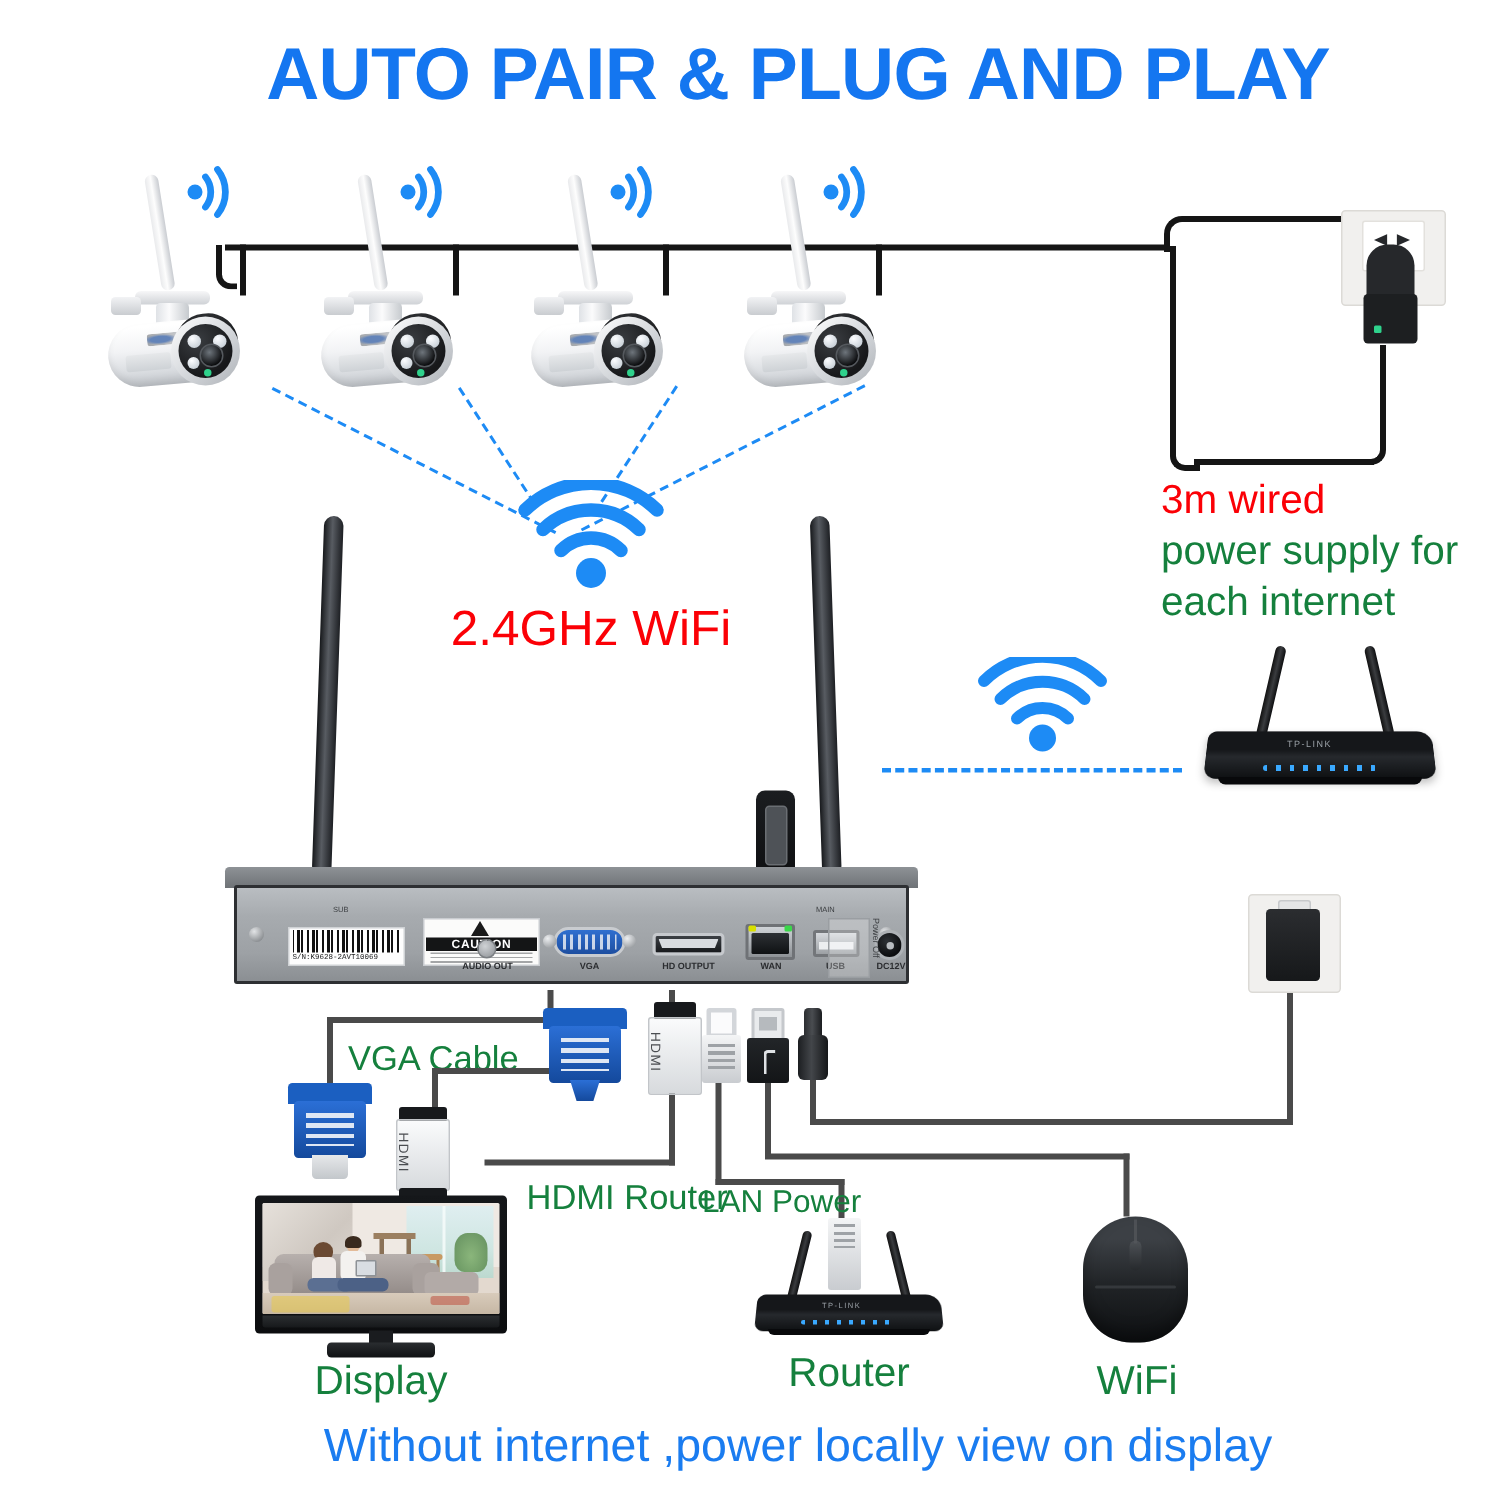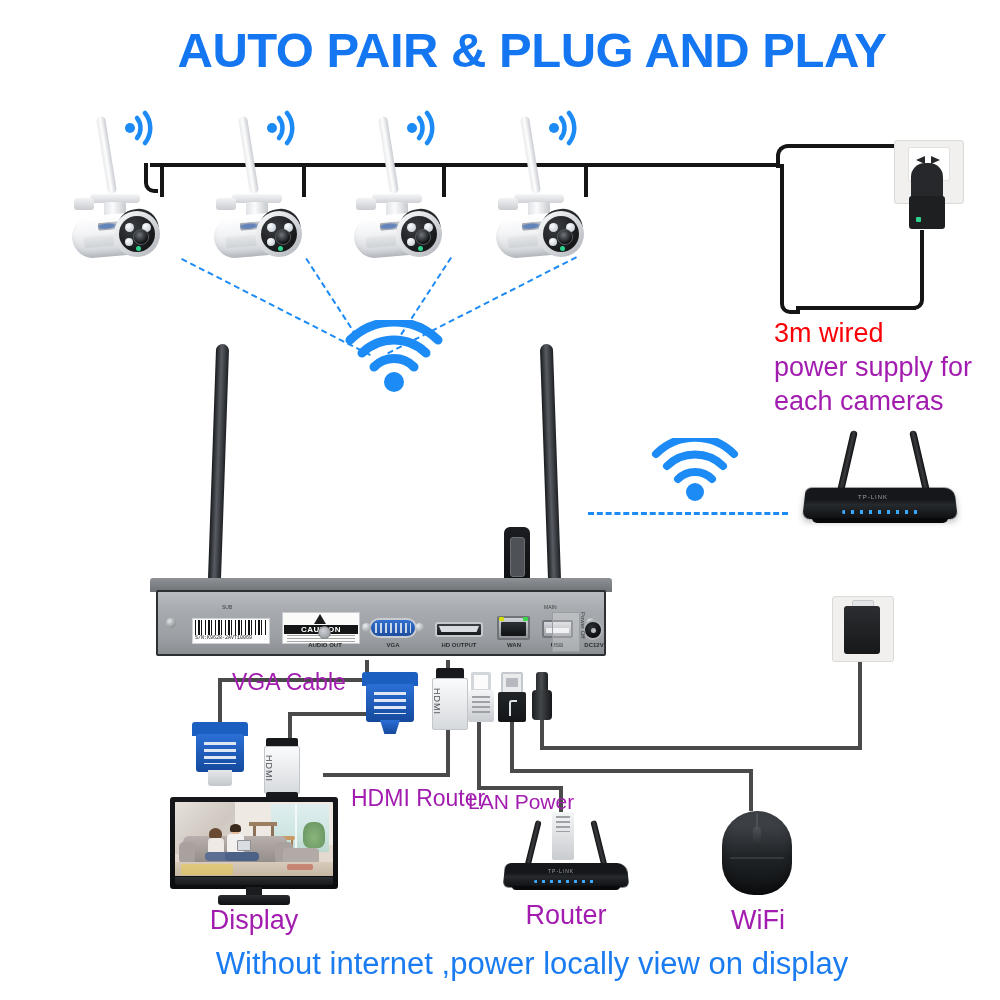--- a/index.html
+++ b/index.html
@@ -12,21 +12,21 @@
     left:0;top:22px;width:1000px;text-align:center;
     font-size:49px;font-weight:bold;color:#1476f0;letter-spacing:-0.5px;
     font-family:"Liberation Sans",sans-serif;white-space:nowrap;
   }
   #footer-caption{
     left:0;top:946px;width:1000px;text-align:center;
     font-size:31px;color:#1a7cf0;font-family:"Liberation Sans",sans-serif;
   }
 
   
-  .lab{font-family:"Liberation Sans",sans-serif;color:#a21caf;white-space:nowrap;}
+  .lab{font-family:"Liberation Sans",sans-serif;color:#15803d;white-space:nowrap;}
   .lab-red{color:#fb0006;font-weight:normal;}
 
   
   .wifi{position:absolute;}
   .wifi svg{display:block;}
 
   
   .camera{position:absolute;width:130px;height:165px;}
 
   
@@ -211,24 +211,25 @@
   <div class="dashline" style="left:545px;top:258px;width:212px;transform:rotate(153deg);"></div>
 
   <div class="wifi" style="left:308px;top:320px;">
     <svg width="108" height="76" viewBox="0 0 108 76">
       <circle cx="54" cy="62" r="10" fill="#1d8bf5"></circle>
       <path d="M34 47 A28 28 0 0 1 74 47" stroke="#1d8bf5" stroke-width="9" fill="none" stroke-linecap="round"></path>
       <path d="M22 33 A46 46 0 0 1 86 33" stroke="#1d8bf5" stroke-width="9" fill="none" stroke-linecap="round"></path>
       <path d="M10 20 A63 63 0 0 1 98 20" stroke="#1d8bf5" stroke-width="9" fill="none" stroke-linecap="round"></path>
     </svg>
   </div>
+  <div class="abs lab lab-red" style="left:232px;top:400px;width:260px;text-align:center;font-size:33px;">2.4GHz WiFi</div>
 
   <div class="abs lab lab-red" style="left:742px;top:318px;font-size:27px;">3m wired</div>
   <div class="abs lab" style="left:742px;top:352px;font-size:27px;">power supply for</div>
-  <div class="abs lab" style="left:742px;top:386px;font-size:27px;">each cameras</div>
+  <div class="abs lab" style="left:742px;top:386px;font-size:27px;">each internet</div>
 
   <div class="outlet-plate" style="left:862px;top:140px;width:68px;height:62px;"></div>
   <div class="abs" style="left:876px;top:147px;width:40px;height:32px;background:#fff;border:1px solid #e3e1dd;border-radius:2px;"></div>
   <div class="abs" style="left:884px;top:156px;width:9px;height:8px;background:#26282b;clip-path:polygon(100% 0,100% 100%,0 50%);"></div>
   <div class="abs" style="left:899px;top:156px;width:9px;height:8px;background:#26282b;clip-path:polygon(0 0,0 100%,100% 50%);"></div>
 
   <div class="abs" style="left:879px;top:163px;width:32px;height:40px;background:#26282b;border-radius:14px 14px 3px 3px;"></div>
   <div class="abs" style="left:877px;top:196px;width:36px;height:33px;background:#1d1f21;border-radius:3px;"></div>
   <div class="abs" style="left:884px;top:217px;width:5px;height:5px;background:#2fd28c;border-radius:1px;"></div>
 
@@ -317,21 +318,21 @@
     <div class="abs" style="left:441px;top:50px;width:5px;height:5px;border-radius:50%;background:#b8bcc0;"></div>
     <div class="abs" style="left:428px;top:64px;width:32px;text-align:center;font-size:6px;font-weight:bold;color:#2b2d30;font-family:'Liberation Sans',sans-serif;">DC12V</div>
   </div>
 
   <div class="abs" style="left:548px;top:612px;font-size:6px;color:#3b3e41;writing-mode:vertical-rl;font-family:'Liberation Sans',sans-serif;">Power Off</div>
   <div class="abs" style="left:520px;top:612px;width:26px;height:38px;border:1px solid #9a9ea2;background:rgba(255,255,255,.25);"></div>
 
   <div class="gwire" style="left:333px;top:660px;width:4px;height:22px;"></div>
   <div class="gwire" style="left:186px;top:678px;width:151px;height:4px;"></div>
   <div class="gwire" style="left:186px;top:678px;width:4px;height:48px;"></div>
-  <div class="abs lab" style="left:200px;top:669px;font-size:23px;">VGA Cable</div>
+  <div class="abs lab" style="left:200px;top:692px;font-size:23px;">VGA Cable</div>
 
   <div class="gwire" style="left:414px;top:660px;width:4px;height:46px;"></div>
   <div class="gwire" style="left:291px;top:773px;width:127px;height:4px;"></div>
   <div class="gwire" style="left:414px;top:706px;width:4px;height:71px;"></div>
   <div class="gwire" style="left:256px;top:712px;width:102px;height:4px;"></div>
   <div class="gwire" style="left:256px;top:712px;width:4px;height:30px;"></div>
   <div class="abs lab" style="left:319px;top:785px;font-size:23px;">HDMI Router</div>
 
   <div class="gwire" style="left:445px;top:722px;width:4px;height:68px;"></div>
   <div class="gwire" style="left:445px;top:786px;width:86px;height:4px;"></div>

